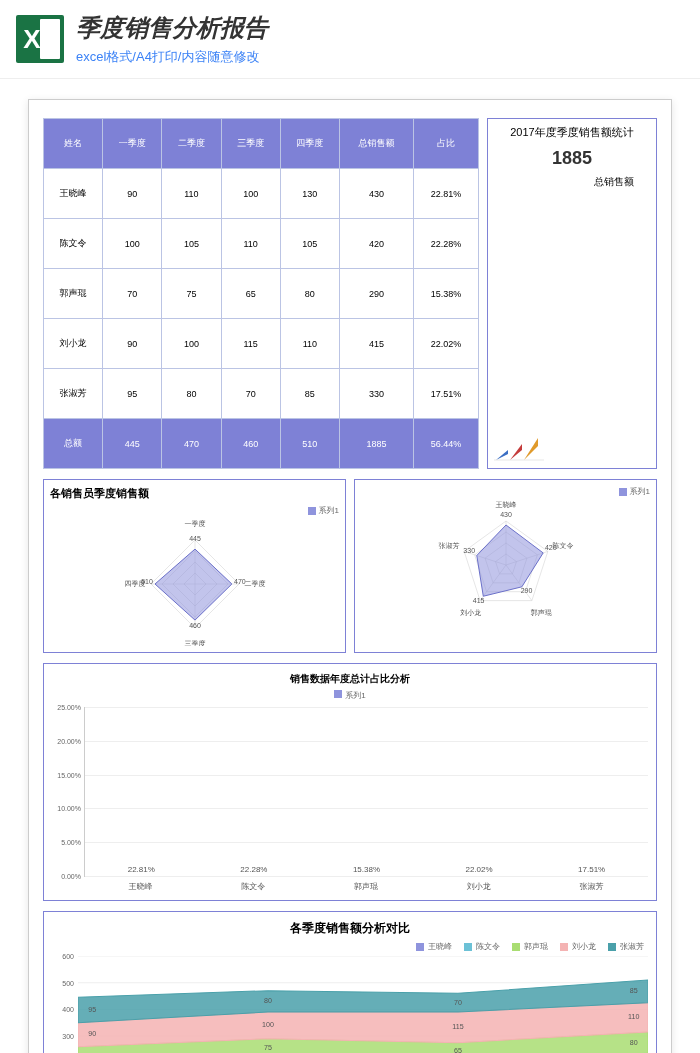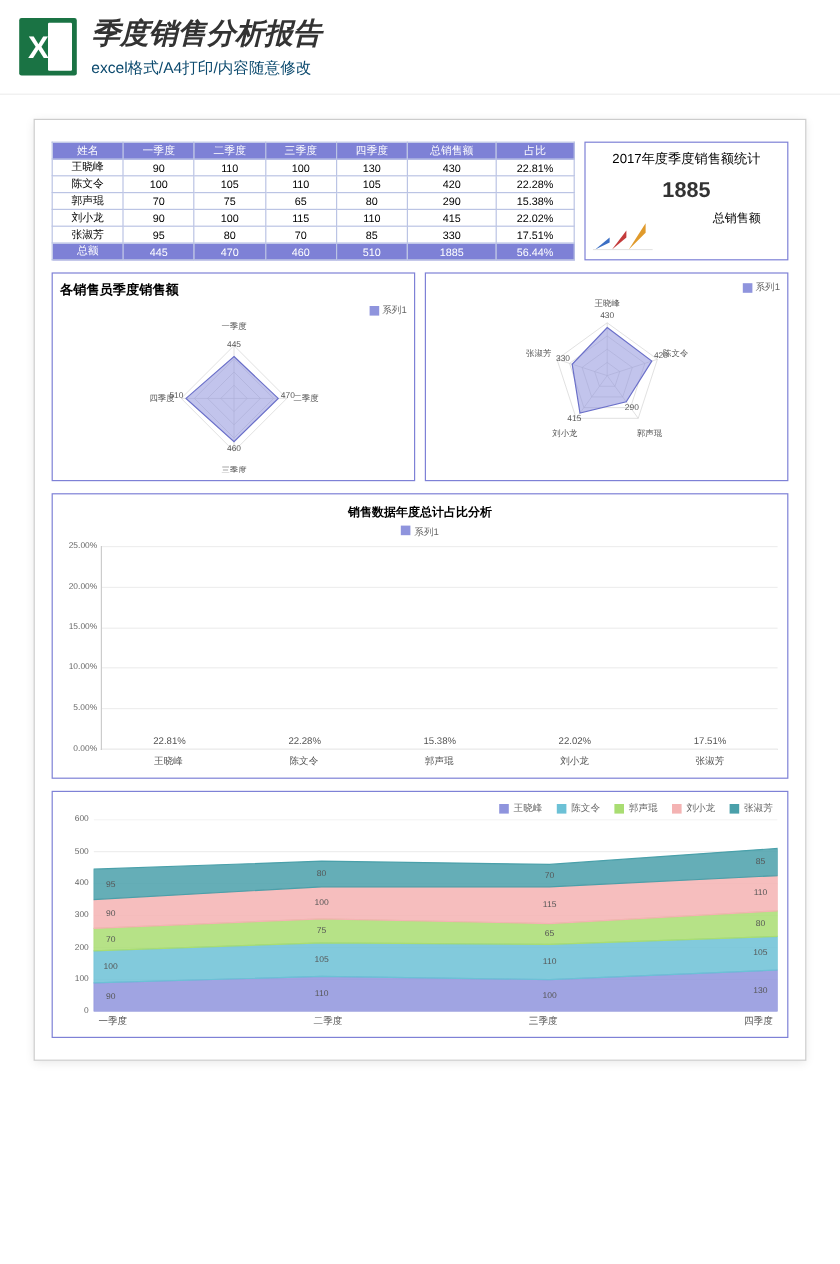--- a/index.html
+++ b/index.html
@@ -3,26 +3,26 @@
 <meta charset="utf-8">
 <style>
 *{box-sizing:border-box;margin:0;padding:0;}
 body{font-family:"Microsoft YaHei",Arial,sans-serif;background:#fff;width:700px;}
 .header{display:flex;align-items:center;padding:12px 16px;border-bottom:1px solid #eee;}
 .excel-icon{width:48px;height:48px;background:#1a7344;border-radius:2px;position:relative;margin-right:12px;display:flex;align-items:center;justify-content:center;}
 .excel-icon::before{content:"";position:absolute;right:4px;top:4px;bottom:4px;width:20px;background:#fff;border-radius:1px;}
 .excel-icon .x{position:relative;z-index:2;color:#fff;font-size:26px;font-weight:bold;left:-8px;}
 .header-text{flex:1;}
 .header-title{font-size:24px;font-weight:bold;color:#333;font-style:italic;}
-.header-sub{font-size:13px;color:#0c4a6e;margin-top:4px;}
+.header-sub{font-size:13px;color:#3b82f6;margin-top:4px;}
 .doc{margin:20px 28px 28px;border:1px solid #ccc;box-shadow:0 2px 8px rgba(0,0,0,0.1);padding:18px 14px;position:relative;background:#fff;}
 .wm{position:absolute;inset:0;pointer-events:none;opacity:0.06;background-image:repeating-linear-gradient(-30deg,transparent 0 60px,transparent 60px 62px);}
 .top-row{display:flex;gap:8px;}
 .table{border-collapse:collapse;font-size:9px;flex:1;}
-.table th,.table td{border:1px solid #bbc4e4;padding:0 4px;text-align:center;}
+.table th,.table td{border:1px solid #bbc4e4;padding:18px 4px;text-align:center;}
 .table th{background:#7e81d6;color:#fff;font-weight:normal;}
 .table .total td{background:#7e81d6;color:#fff;}
 .summary-box{width:170px;border:1px solid #7e81d6;padding:6px;text-align:center;position:relative;}
 .summary-title{font-size:11px;font-weight:normal;margin-bottom:8px;}
 .summary-num{font-size:18px;font-weight:bold;color:#333;}
 .summary-label{font-size:10px;margin-top:6px;text-align:right;padding-right:16px;}
 .summary-box svg{position:absolute;left:6px;bottom:6px;}
 .two-col{display:flex;gap:8px;margin-top:10px;}
 .panel{border:1px solid #7e81d6;flex:1;padding:6px;position:relative;}
 .panel-title{font-size:11px;font-weight:bold;margin-bottom:4px;}
@@ -250,20 +250,21 @@
     <div class="x-labels" id="bar-xlabels">
         <div>王晓峰</div>
         <div>陈文令</div>
         <div>郭声琨</div>
         <div>刘小龙</div>
         <div>张淑芳</div>
       </div>
   </div>
 
   <div class="area-panel">
+    <div class="area-title">各季度销售额分析对比</div>
     <div class="area-legend" id="area-legend"><span><span class="lsw" style="background:#8f94dd"></span>王晓峰</span><span><span class="lsw" style="background:#6cc1d6"></span>陈文令</span><span><span class="lsw" style="background:#a9dd72"></span>郭声琨</span><span><span class="lsw" style="background:#f4b3b3"></span>刘小龙</span><span><span class="lsw" style="background:#4aa0aa"></span>张淑芳</span></div>
     <div class="area-chart">
       <div class="area-y" id="area-y">
           <div style="top: 100%;">0</div>
           <div style="top: 83.3333%;">100</div>
           <div style="top: 66.6667%;">200</div>
           <div style="top: 50%;">300</div>
           <div style="top: 33.3333%;">400</div>
           <div style="top: 16.6667%;">500</div>
           <div style="top: 0%;">600</div>

